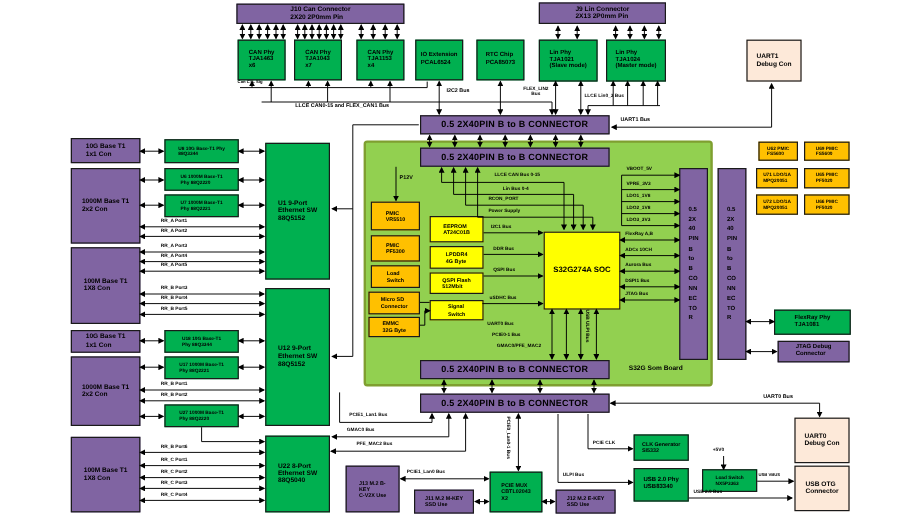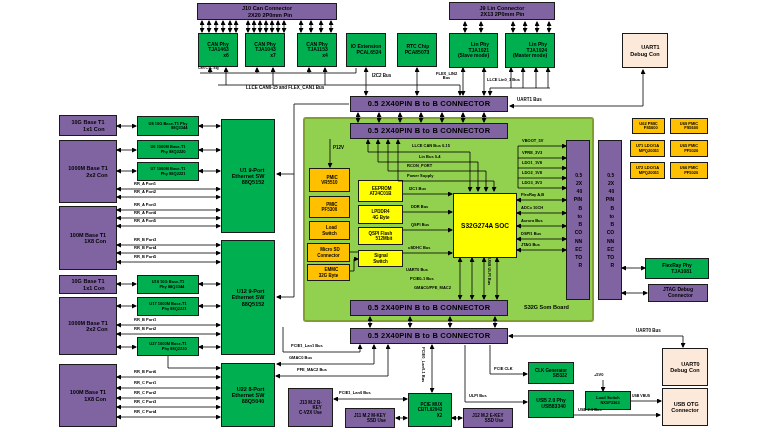--- a/index.html
+++ b/index.html
@@ -1,18 +1,18 @@
 <!DOCTYPE html>
 <html><head>
 <meta charset="utf-8">
 <style>
   html,body{margin:0;padding:0;background:#fff;}
   #diagram{position:relative;width:768px;height:432px;background:#ffffff;overflow:hidden;
     font-family:"Liberation Sans",sans-serif;}
-  .box{position:absolute;display:flex;align-items:center;justify-content:center;text-align:right;
+  .box{position:absolute;display:flex;align-items:center;justify-content:center;text-align:left;
     white-space:pre-line;border:1px solid #1a1a1a;box-sizing:border-box;font-weight:bold;color:#000;
     line-height:1.12;}
   .purple{background:#8064A2;}
   .green{background:#00B050;}
   .yellow{background:#FFFF00;}
   .orange{background:#FFC000;}
   .beige{background:#FDE9D9;}
   .board{position:absolute;background:#92D050;border:2px solid #7f9f30;border-radius:3px;box-sizing:border-box;}
   .bar{font-size:7.5px;letter-spacing:.2px;}
   .f65{font-size:6.5px;}

